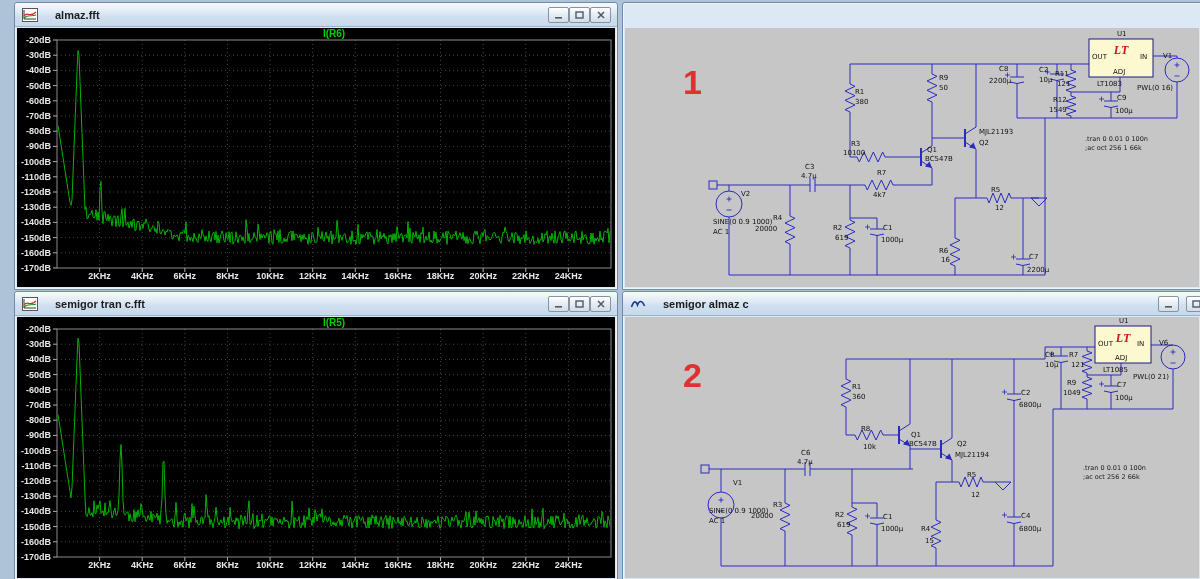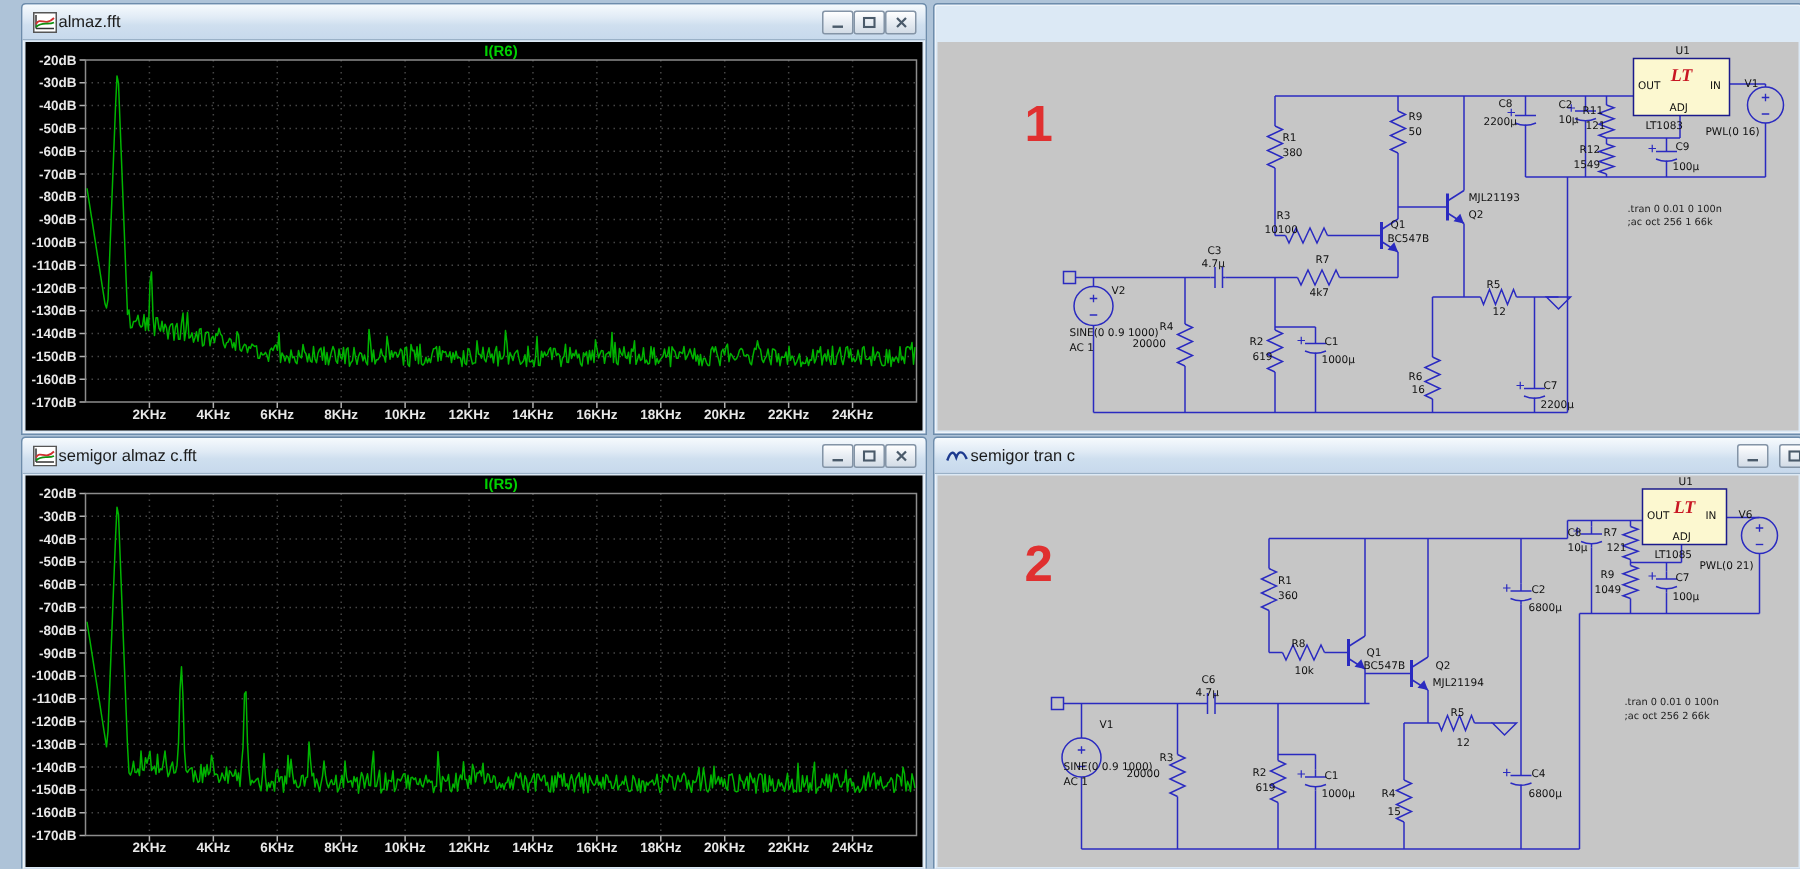--- a/index.html
+++ b/index.html
@@ -3,21 +3,21 @@
 <meta charset="utf-8">
 <style>
   html,body{margin:0;padding:0;}
   body{width:1200px;height:579px;overflow:hidden;background:#aec3d8;position:relative;
        font-family:"Liberation Sans",sans-serif;}
   .win{position:absolute;border:1px solid #6d8cab;border-radius:3px 3px 0 0;
        background:#dce9f5;box-shadow:inset 0 0 0 1px #eef4fa;}
   .titlebar{height:23px;position:relative;display:flex;align-items:center;padding-left:7px;
        background:linear-gradient(#f6fafd,#dfeaf5 40%,#cfdfef 60%,#c7d9ec);
        border-bottom:1px solid #9ab1c7;overflow:hidden;border-radius:3px 3px 0 0;}
-  .title{font-size:11px;color:#1b1b1b;margin-left:1px;white-space:nowrap;}
+  .title{font-size:11px;color:#1b1b1b;margin-left:17px;white-space:nowrap;font-weight:bold;}
   .winicon{width:16px;height:14px;flex:0 0 auto;}
   .winbtn{position:absolute;top:4px;width:19px;height:14px;border:1px solid #8494a6;border-radius:2px;
        background:linear-gradient(#ffffff,#e9eef4 45%,#d3dce6);display:flex;align-items:center;justify-content:center;}
   .client{position:absolute;left:2px;right:2px;top:25px;bottom:2px;overflow:hidden;}
   .fft-client{background:#000;}
   .sch-client{background:#c6c6c6;}
   svg.fill{position:absolute;left:0;top:0;}
   text{user-select:none;}
   .axis{font:bold 9px "Liberation Sans",sans-serif;fill:#e8e8e8;}
   .trlabel{font:bold 10px "Liberation Sans",sans-serif;fill:#00d200;}
@@ -146,21 +146,21 @@
 </div>
 
 <div class="win" style="left:14px;top:291px;width:602px;height:288px">
   <div class="titlebar">
     <svg class="winicon" viewBox="0 0 16 14">
       <rect x="0.5" y="0.5" width="15" height="13" fill="#fff" stroke="#555"></rect>
       <path d="M2,11 L2,2 M2,11 L14,11" stroke="#333" fill="none" stroke-width="1"></path>
       <path d="M2,8 C5,3 8,10 14,4" stroke="#d03030" fill="none" stroke-width="1.2"></path>
       <path d="M2,10 C6,6 10,9 14,7" stroke="#109010" fill="none" stroke-width="1.2"></path>
     </svg>
-    <span class="title">semigor almaz c.fft</span>
+    <span class="title">semigor tran c.fft</span>
     <div class="winbtn" style="right:48px">
       <svg width="9" height="7" viewBox="0 0 9 7">
           <rect x="1" y="5" width="7" height="1.6" fill="#4a5a6a"></rect>
         </svg>
     </div>
     <div class="winbtn" style="right:27px">
       <svg width="9" height="8" viewBox="0 0 9 8">
           <rect x="1" y="1" width="7" height="6" fill="none" stroke="#4a5a6a" stroke-width="1.4"></rect>
         </svg>
     </div>
@@ -419,21 +419,21 @@
         <text x="460" y="122" class="dir">;ac oct 256 1 66k</text>
       </svg>
   </div>
 </div>
 
 <div class="win" style="left:622px;top:291px;width:578px;height:288px">
   <div class="titlebar">
     <svg class="winicon" viewBox="0 0 16 14">
       <path d="M1.5,10 C4,3 6,4 7.5,8 C9,3.5 12,3 14.5,9" stroke="#1d3a8f" fill="none" stroke-width="1.6"></path>
     </svg>
-    <span class="title">semigor tran c</span>
+    <span class="title">semigor almaz c</span>
     <div class="winbtn" style="left:535px">
       <svg width="9" height="7" viewBox="0 0 9 7">
           <rect x="1" y="5" width="7" height="1.6" fill="#4a5a6a"></rect>
         </svg>
     </div>
     <div class="winbtn" style="left:563px">
       <svg width="9" height="8" viewBox="0 0 9 8">
           <rect x="1" y="1" width="7" height="6" fill="none" stroke="#4a5a6a" stroke-width="1.4"></rect>
         </svg>
     </div>

